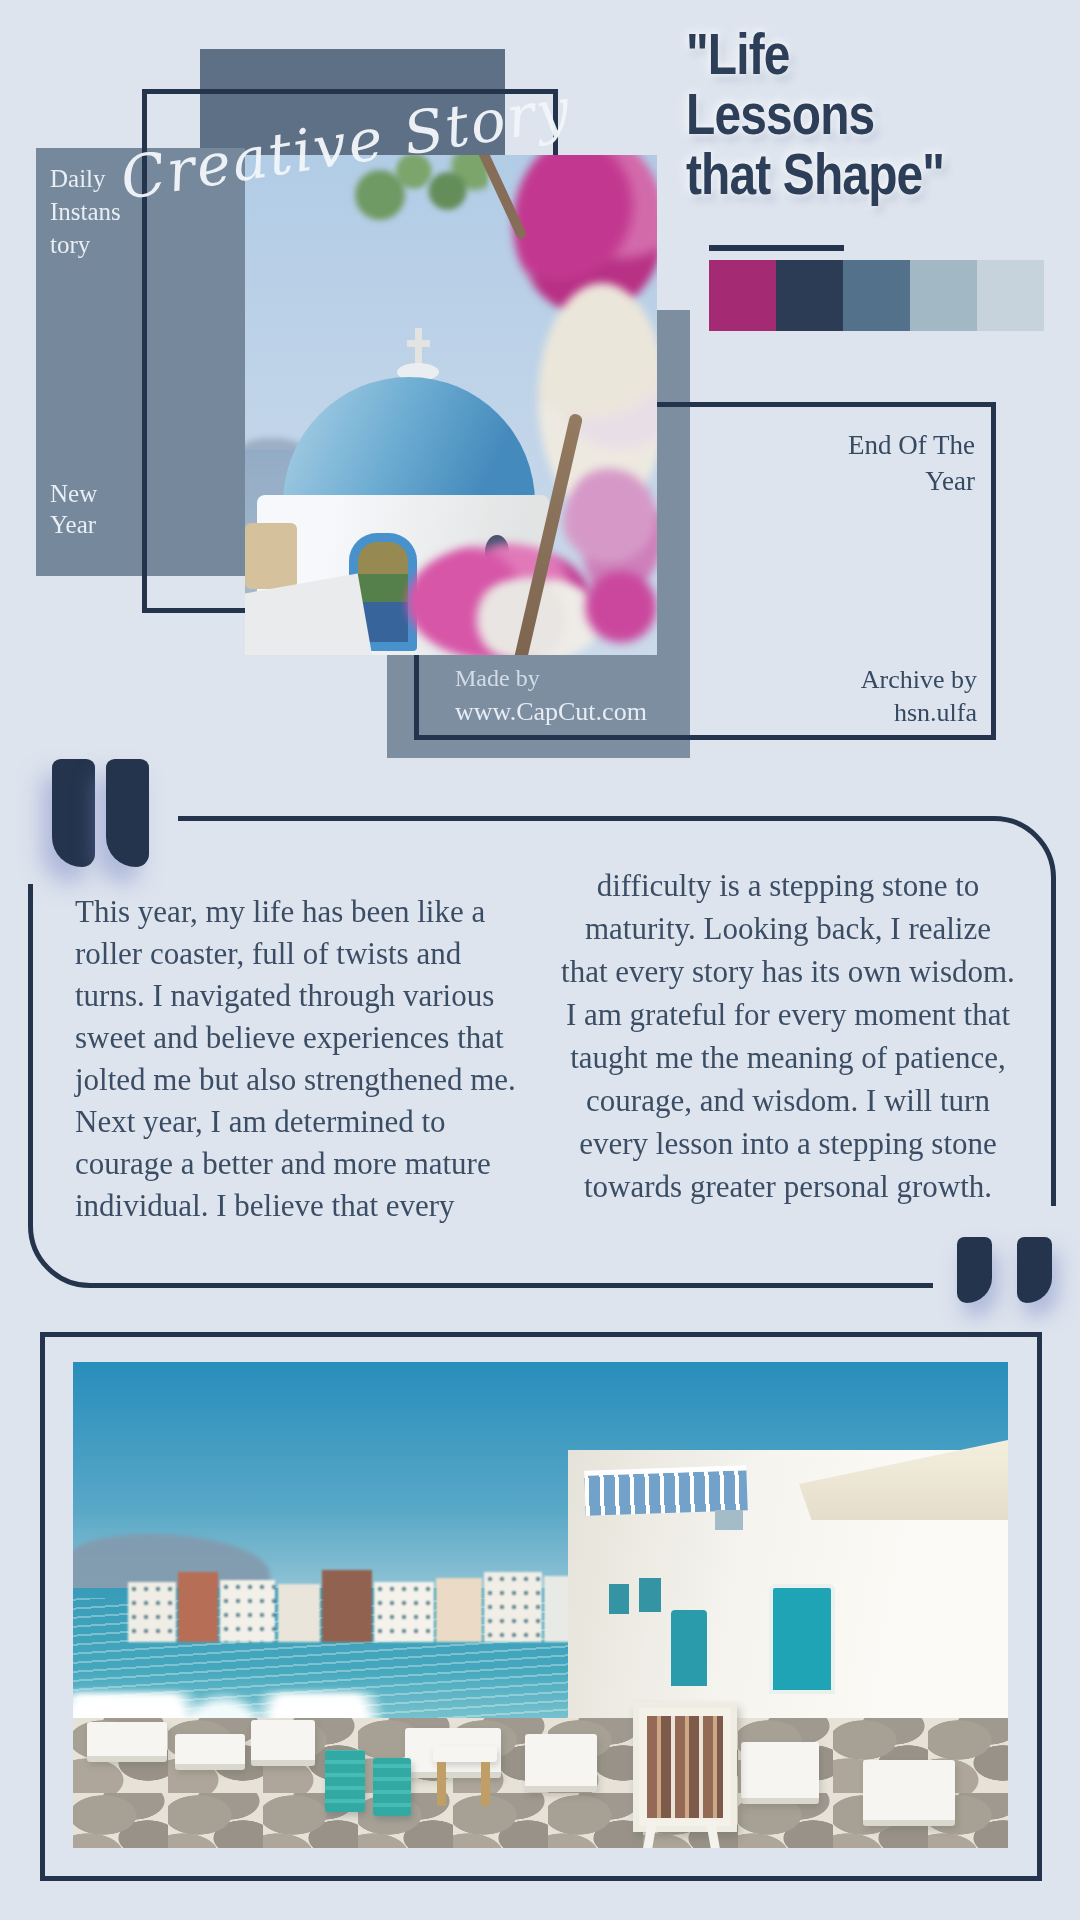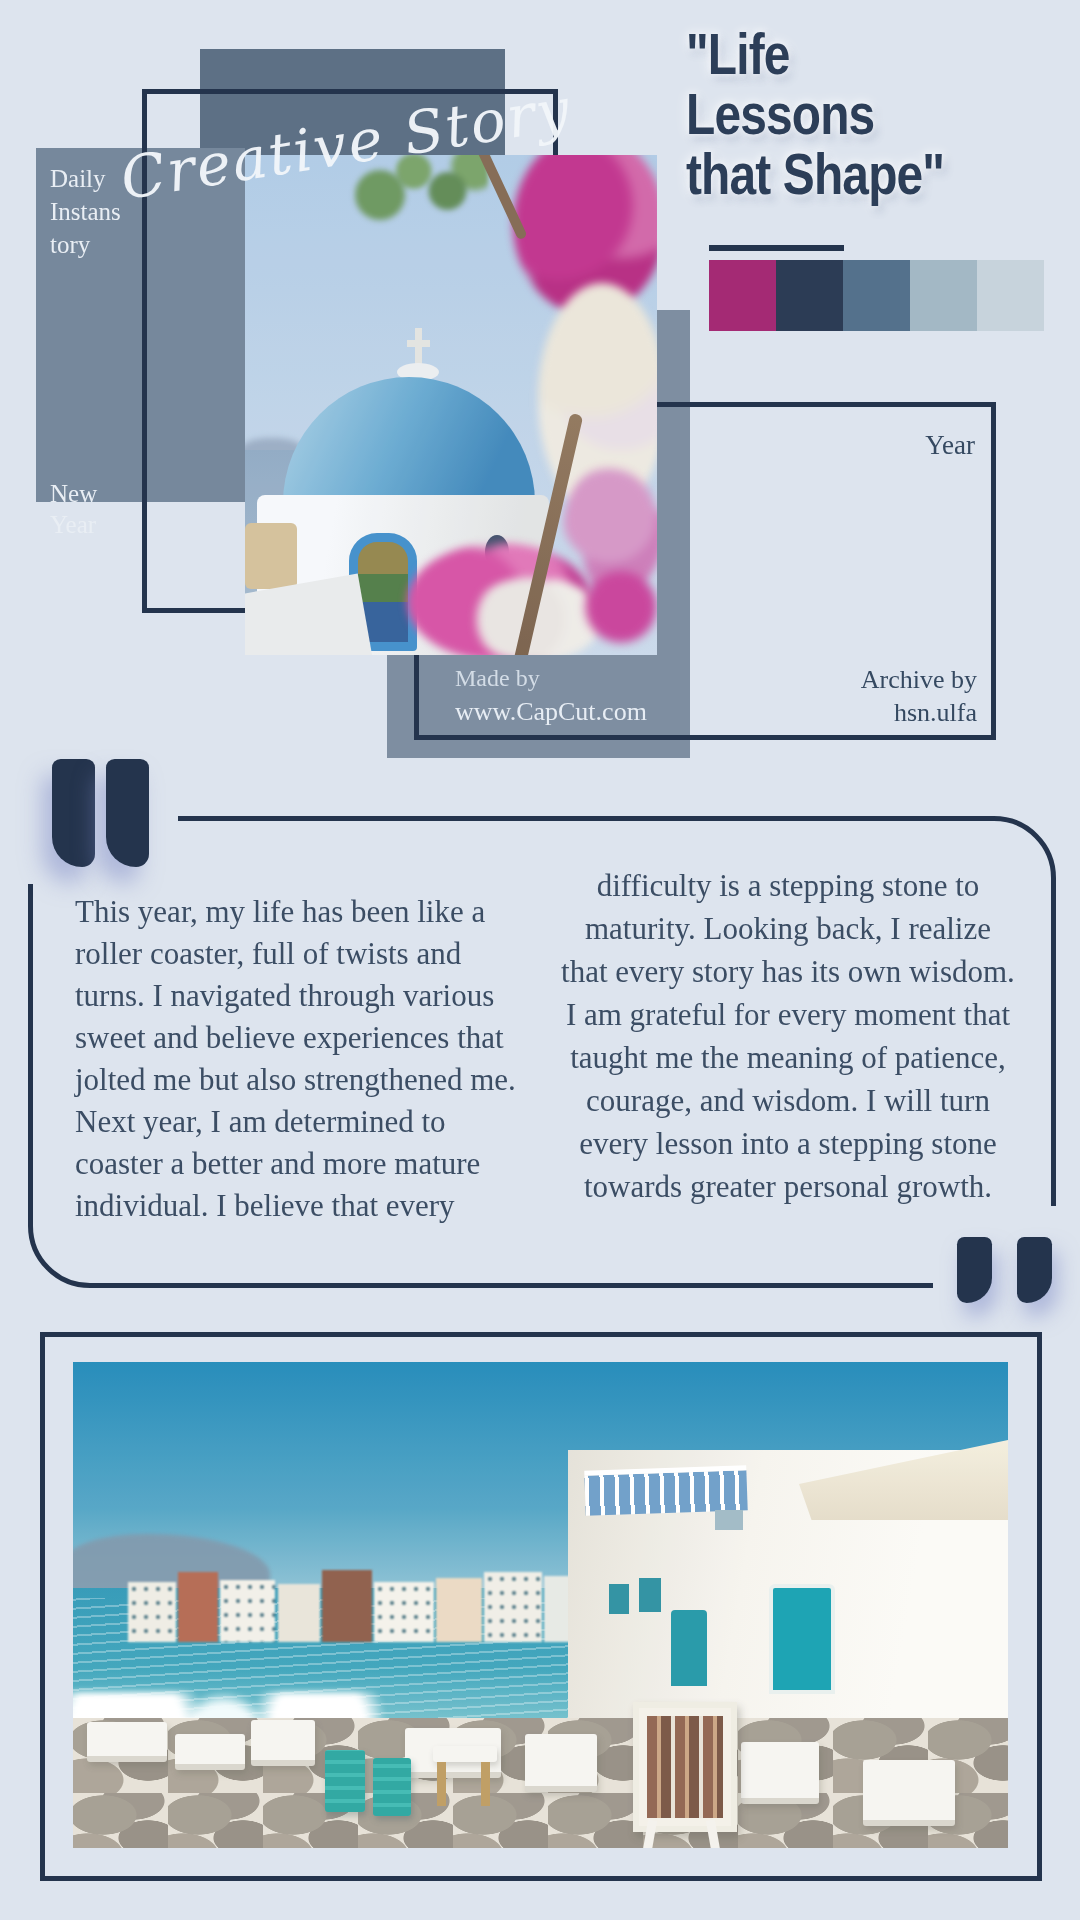--- a/index.html
+++ b/index.html
@@ -7,21 +7,21 @@
     --panel-dark:#5d7085; --panel-mid:#76889c; --panel-light:#7e8ea1; --light:#e9eef4;
   }
   html,body{margin:0;padding:0;background:var(--bg);}
   .canvas{position:relative;width:1080px;height:1920px;margin:0 auto;background:var(--bg);
           overflow:hidden;font-family:"Liberation Serif",serif;}
   .abs{position:absolute;}
   .outline{position:absolute;border:5px solid var(--ink);background:transparent;}
 
   
   .rect-dark{left:200px;top:49px;width:305px;height:158px;background:var(--panel-dark);}
-  .side-panel{left:36px;top:148px;width:209px;height:354px;background:var(--panel-mid);}
+  .side-panel{left:36px;top:148px;width:209px;height:428px;background:var(--panel-mid);}
   .side-top{position:absolute;left:14px;top:14px;font-size:25px;line-height:33px;color:var(--light);}
   .side-bottom{position:absolute;left:14px;top:286px;font-size:25px;line-height:31px;color:var(--light);margin-top:44px;}
   .o1{left:142px;top:89px;width:406px;height:514px;}
   .madeby-panel{left:387px;top:310px;width:303px;height:448px;background:var(--panel-light);}
   .madeby-text{position:absolute;left:68px;top:352px;font-size:24px;line-height:33px;color:#d3dce6;}
   .madeby-text .site{font-size:26px;color:#e7edf4;}
   .o2{left:414px;top:402px;width:572px;height:328px;}
   .endbox-text{position:absolute;right:16px;top:20px;width:300px;text-align:right;
                font-size:27px;line-height:36px;color:#354961;}
   .archive-text{position:absolute;right:14px;top:256px;width:300px;text-align:right;
@@ -178,20 +178,21 @@
 
   <div class="abs madeby-panel">
     <div class="madeby-text">
       <span style="display:block">Made by</span>
       <span class="site" style="display:block">www.CapCut.com</span>
     </div>
   </div>
 
   <div class="outline o2">
     <div class="endbox-text">
+      <span style="display:block">End Of The</span>
       <span style="display:block">Year</span>
     </div>
     <div class="archive-text">
       <span style="display:block">Archive by</span>
       <span style="display:block">hsn.ulfa</span>
     </div>
   </div>
 
   <div class="abs photo1">
     <div class="abs p1-sky"></div>
@@ -248,21 +249,21 @@
     <span class="qmark qm-b qm-b2"></span>
   </div>
 
   <div class="abs qcol qcol-left">
     <span>This year, my life has been like a</span>
     <span>roller coaster, full of twists and</span>
     <span>turns. I navigated through various</span>
     <span>sweet and believe experiences that</span>
     <span>jolted me but also strengthened me.</span>
     <span>Next year, I am determined to</span>
-    <span>coaster a better and more mature</span>
+    <span>courage a better and more mature</span>
     <span>individual. I believe that every</span>
   </div>
   <div class="abs qcol qcol-right">
     <span>difficulty is a stepping stone to</span>
     <span>maturity. Looking back, I realize</span>
     <span>that every story has its own wisdom.</span>
     <span>I am grateful for every moment that</span>
     <span>taught me the meaning of patience,</span>
     <span>courage, and wisdom. I will turn</span>
     <span>every lesson into a stepping stone</span>

